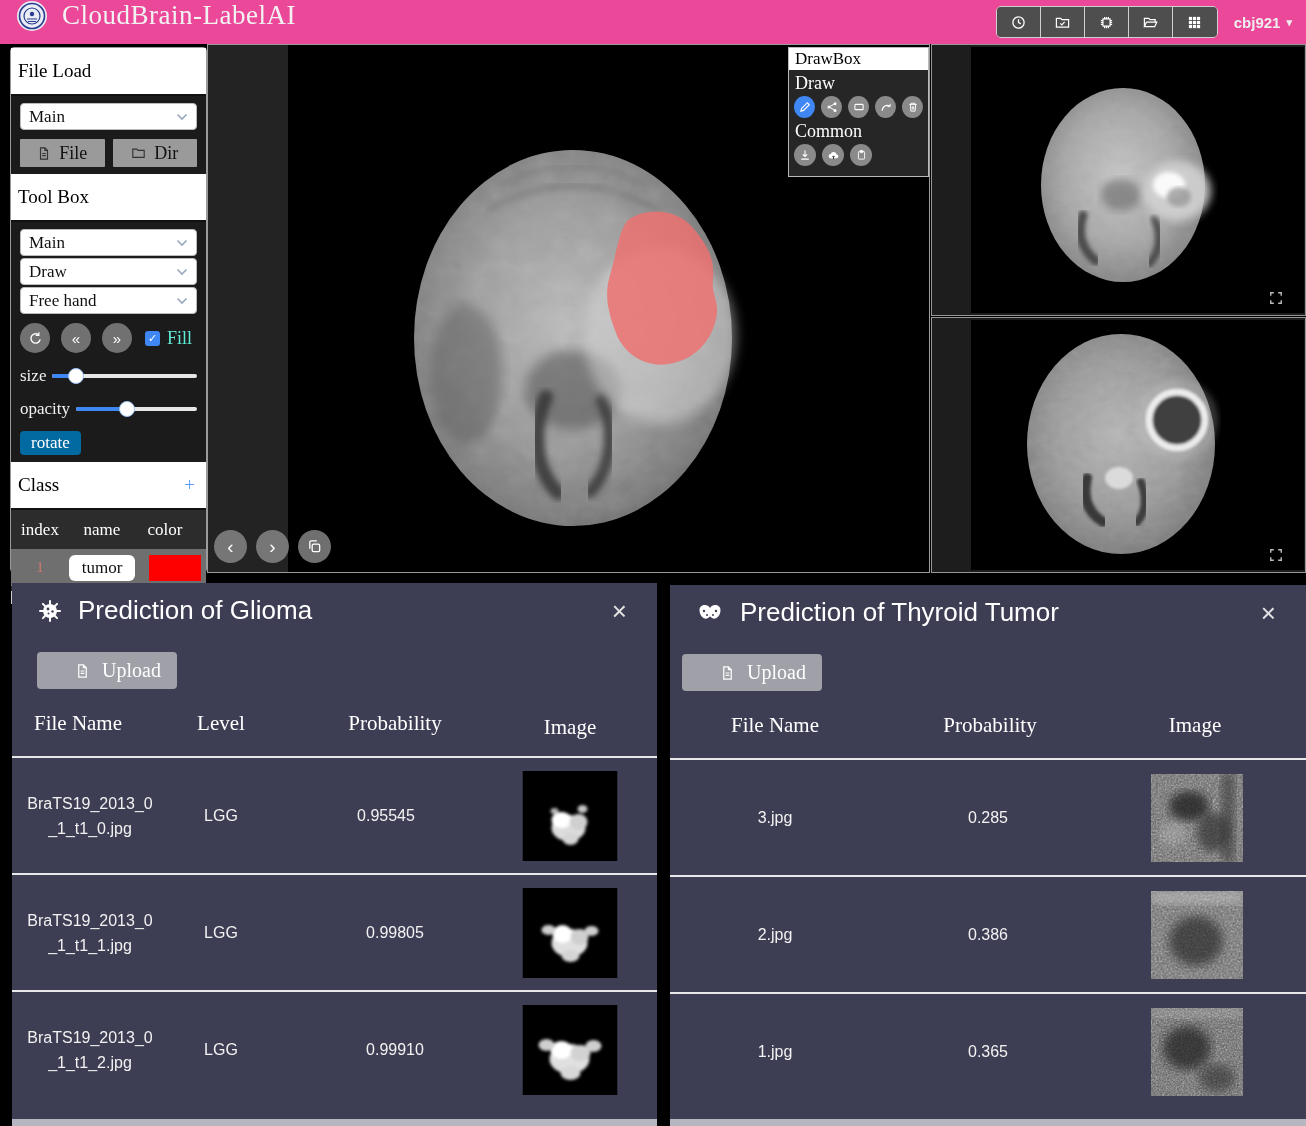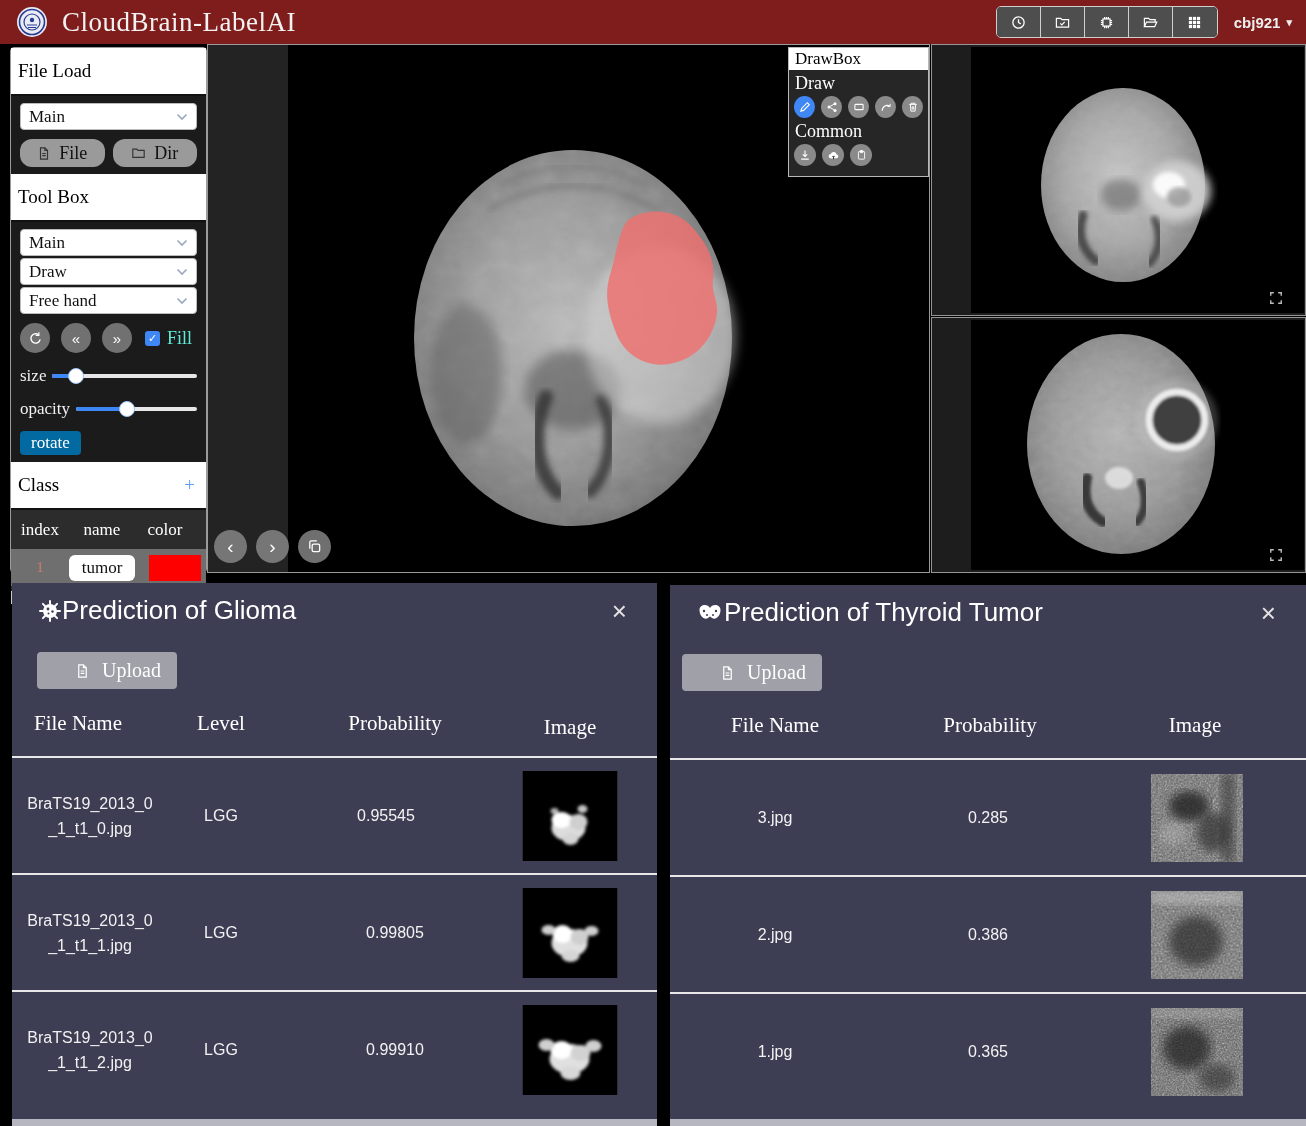--- a/index.html
+++ b/index.html
@@ -1,22 +1,22 @@
 <!DOCTYPE html>
 <html><head>
 <meta charset="utf-8">
 <style>
   html,body{margin:0;padding:0;background:#000;}
   #app{position:relative;width:1306px;height:1126px;background:#000;overflow:hidden;
        font-family:"Liberation Serif",serif;color:#fff;}
   svg{display:block;}
 
   
-  .header{position:absolute;left:0;top:0;width:1306px;height:44px;background:#7f1d1d;
-          display:flex;align-items:center;}
+  .header{position:absolute;left:0;top:0;width:1306px;height:44px;background:#ec4899;
+          display:flex;}
   .logo{margin-left:16px;}
   .app-title{font-size:27px;color:#f2f2f2;margin-left:14px;letter-spacing:.5px;}
   .hdr-right{position:absolute;right:14px;top:0;height:44px;display:flex;align-items:center;gap:16px;}
   .btn-group{display:flex;border:1px solid #cfcfcf;border-radius:5px;overflow:hidden;}
   .btn-group .tbtn{width:44px;height:30px;background:#4e4e4e;border:none;border-right:1px solid #cfcfcf;
           display:flex;align-items:center;justify-content:center;cursor:pointer;}
   .btn-group .tbtn:last-child{border-right:none;}
   .user-menu{display:flex;align-items:center;gap:6px;font-family:"Liberation Sans",sans-serif;
           font-size:15px;font-weight:bold;color:#eee;cursor:pointer;}
   .caret{font-size:11px;color:#eee;}
@@ -25,21 +25,21 @@
   .sidebar{position:absolute;left:10px;top:47px;width:197px;height:526px;background:#000;
            border:1px solid #9b9b9b;border-radius:4px;display:flex;flex-direction:column;box-sizing:border-box;}
   .panel-hd{background:#fff;color:#000;font-size:19px;padding:12px 7px;border-bottom:2px solid #111;
             display:flex;justify-content:space-between;align-items:center;}
   .panel-body{background:#1b1b1b;padding:7px 9px;}
   .gapblk{height:11px;background:#000;}
   .sel{display:flex;align-items:center;justify-content:space-between;background:#fff;color:#111;
        border-radius:4px;height:25px;padding:0 8px;font-size:17px;cursor:pointer;border:1px solid #bbb;}
   .sel + .sel{margin-top:2px;}
   .btnrow{display:flex;gap:8px;margin-top:9px;}
-  .gbtn{flex:1;height:28px;background:#9a9a9a;border:none;border-radius:12px;color:#111;
+  .gbtn{flex:1;height:28px;background:#9a9a9a;border:none;border-radius:1px;color:#111;
         font-family:"Liberation Serif",serif;font-size:18px;display:flex;align-items:center;
         justify-content:center;gap:8px;cursor:pointer;}
   .toolrow{display:flex;align-items:center;margin-top:9px;gap:11px;}
   .rbtn{width:30px;height:30px;border-radius:50%;background:#717171;border:none;color:#fff;
         font-size:15px;display:flex;align-items:center;justify-content:center;cursor:pointer;}
   .chk{width:15px;height:15px;background:#3f87f5;border-radius:3px;color:#fff;font-size:11px;
        display:flex;align-items:center;justify-content:center;cursor:pointer;margin-left:2px;}
   .fill-lbl{color:#5eead4;font-size:18px;margin-left:-4px;}
   .sliderrow{display:flex;align-items:center;margin-top:13px;gap:6px;}
   .sl-lbl{color:#f0f0f0;font-size:17px;}
@@ -88,21 +88,21 @@
   .db-btn.active{background:#3f87f5;}
 
   
   .rview{position:absolute;left:931px;width:375px;background:#1d1d1d;border:1px solid #969696;
          box-sizing:border-box;}
   .rview .rimg{position:absolute;left:39px;top:2px;background:#000;}
   .expand{position:absolute;right:22px;bottom:10px;cursor:pointer;opacity:.85;}
 
   
   .pred{position:absolute;background:#3d3d54;font-family:"Liberation Sans",sans-serif;}
-  .pred-title{display:flex;align-items:center;padding:12px 16px 0 26px;}
+  .pred-title{display:flex;align-items:center;padding:12px 16px 0 26px;gap:16px;}
   .pred-title .ttl{font-size:26px;color:#fff;flex:1;}
   .pred-close{font-size:26px;color:#e3e3e3;cursor:pointer;line-height:20px;padding:0 14px;
         font-family:"Liberation Sans",sans-serif;background:none;border:none;}
   .upload-btn{margin:26px 0 0 25px;width:140px;height:37px;background:#9fa0a8;border:none;border-radius:4px;
         color:#fff;font-family:"Liberation Serif",serif;font-size:20px;display:flex;align-items:center;
         justify-content:center;gap:12px;cursor:pointer;padding-left:28px;}
   .cols{position:relative;height:45px;margin-top:22px;font-family:"Liberation Serif",serif;
         font-size:21px;color:#fff;}
   .cols span{position:absolute;transform:translateX(-50%);white-space:nowrap;}
   .tdiv{height:2px;background:#e8e8ea;}

